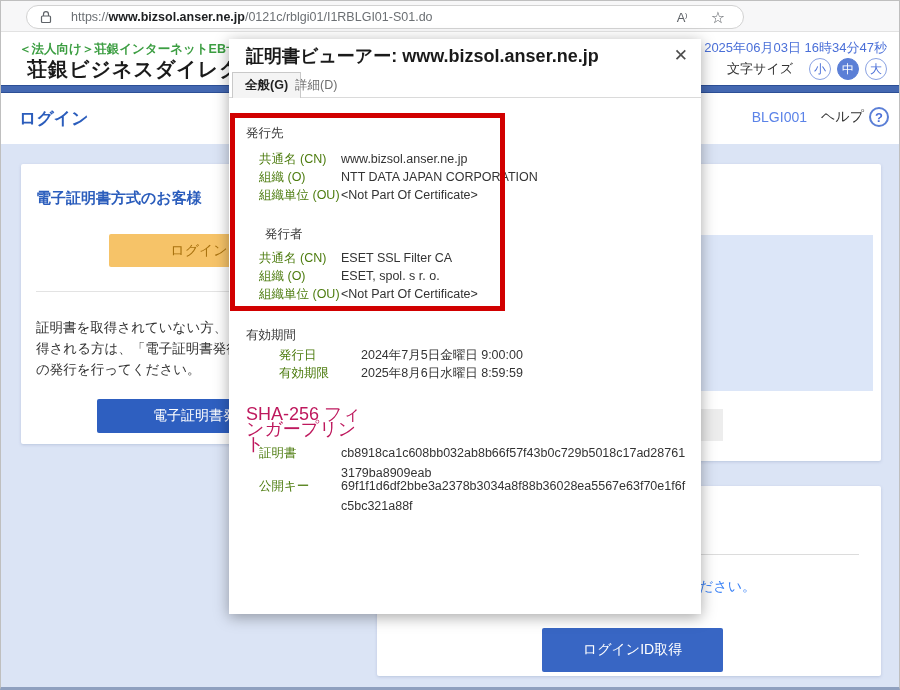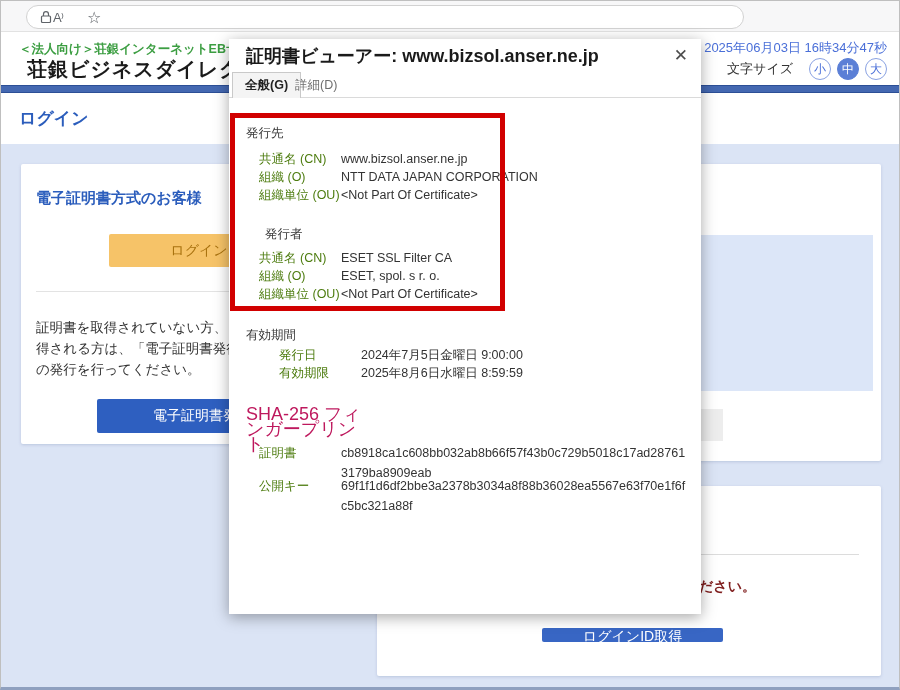--- a/index.html
+++ b/index.html
@@ -49,22 +49,22 @@
   .btn-login-orange { position:absolute; left:88px; top:70px; width:180px; height:33px; background:#f6c368; color:#a9720f; font-size:14px; }
   .card-divider { position:absolute; left:15px; top:127px; width:306px; border-top:1px solid #e3e3e3; }
   .cert-desc { position:absolute; left:15px; top:153px; font-size:13.5px; color:#333; line-height:21px; }
   .cert-desc span { display:block; white-space:nowrap; }
   .btn-issue-blue { position:absolute; left:76px; top:235px; width:210px; height:34px; background:#2e5fc0; color:#fff; font-size:14px; }
 
   .rt-bluebox { position:absolute; left:20px; top:71px; width:476px; height:156px; background:#dce6f8; }
   .rt-graybtn { position:absolute; left:264px; top:245px; width:82px; height:32px; background:#ededed; }
 
   .rb-divider { position:absolute; left:20px; top:68px; width:462px; border-top:1px solid #dcdcdc; }
-  .rb-text { position:absolute; left:322px; top:92px; font-size:14px; color:#7f1d1d; white-space:nowrap;font-weight:bold; }
-  .btn-loginid-blue { position:absolute; left:165px; top:142px; width:181px; height:14px; background:#3866c4; color:#fff; font-size:14px; }
+  .rb-text { position:absolute; left:322px; top:92px; font-size:14px; color:#3b82f6; white-space:nowrap; }
+  .btn-loginid-blue { position:absolute; left:165px; top:142px; width:181px; height:44px; background:#3866c4; color:#fff; font-size:14px; }
 
   
   .dialog { position:absolute; left:228px; top:38px; width:472px; height:575px; background:#fff; box-shadow:0 3px 14px rgba(0,0,0,.35); z-index:20; }
   .dlg-title { position:absolute; left:17px; top:5px; font-size:18px; font-weight:bold; color:#1a1a1a; }
   .dlg-close { position:absolute; right:9px; top:4px; font-size:17px; color:#4d4d4d; cursor:pointer; padding:2px 4px; }
   .dlg-tabs { position:absolute; left:0; top:33px; width:472px; height:26px; border-bottom:1px solid #dadada;text-align:center; }
   .dlg-tab { position:absolute; top:0; height:26px; padding:0 12px; font-size:12.5px; display:flex; align-items:center; cursor:pointer; }
   .dlg-tab.active { left:3px; background:#f4f4f4; border:1px solid #c9c9c9; border-bottom:none; font-weight:bold; color:#222; }
   .dlg-tab.inactive { left:54px; color:#6e6e6e; }
 
@@ -80,20 +80,21 @@
 </style>
 </head>
 <body>
 
 <div class="browser-bar">
   <div class="url-pill">
     <svg class="lock-icon" viewBox="0 0 14 14" fill="none" stroke="#5f6368" stroke-width="1.2">
       <rect x="2.5" y="6" width="9" height="6.5" rx="1"></rect>
       <path d="M4.5 6 V4.2 a2.5 2.5 0 0 1 5 0 V6"></path>
     </svg>
+    <div class="url-text"><span class="url-scheme">https://</span><span class="url-domain">www.bizsol.anser.ne.jp</span><span class="url-path">/0121c/rblgi01/I1RBLGI01-S01.do</span></div>
     <div class="pill-icons">
       <span class="read-aloud">A⁾</span>
       <span class="fav-star">☆</span>
     </div>
   </div>
 </div>
 
 <div class="site-header">
   <div class="logo-line1">＜法人向け＞荘銀インターネットEBサービス</div>
   <div class="logo-line2">荘銀ビジネスダイレクト</div>
@@ -102,20 +103,27 @@
     <span class="fontsize-label">文字サイズ</span>
     <span class="fs-btn">小</span>
     <span class="fs-btn active">中</span>
     <span class="fs-btn">大</span>
   </div>
 </div>
 <div class="blue-bar"></div>
 
 <div class="sub-header">
   <div class="page-title">ログイン</div>
+  <div class="sub-right">
+    <span class="screen-id">BLGI001</span>
+    <span class="help-wrap">
+      <span class="help-label">ヘルプ</span>
+      <span class="help-icon">?</span>
+    </span>
+  </div>
 </div>
 
 <div class="card card-left">
   <div class="cert-title">電子証明書方式のお客様</div>
   <button class="btn btn-login-orange">ログイン</button>
   <div class="card-divider"></div>
   <div class="cert-desc">
     <span>証明書を取得されていない方、もしくは再取</span>
     <span>得される方は、「電子証明書発行」より証明書</span>
     <span>の発行を行ってください。</span>

